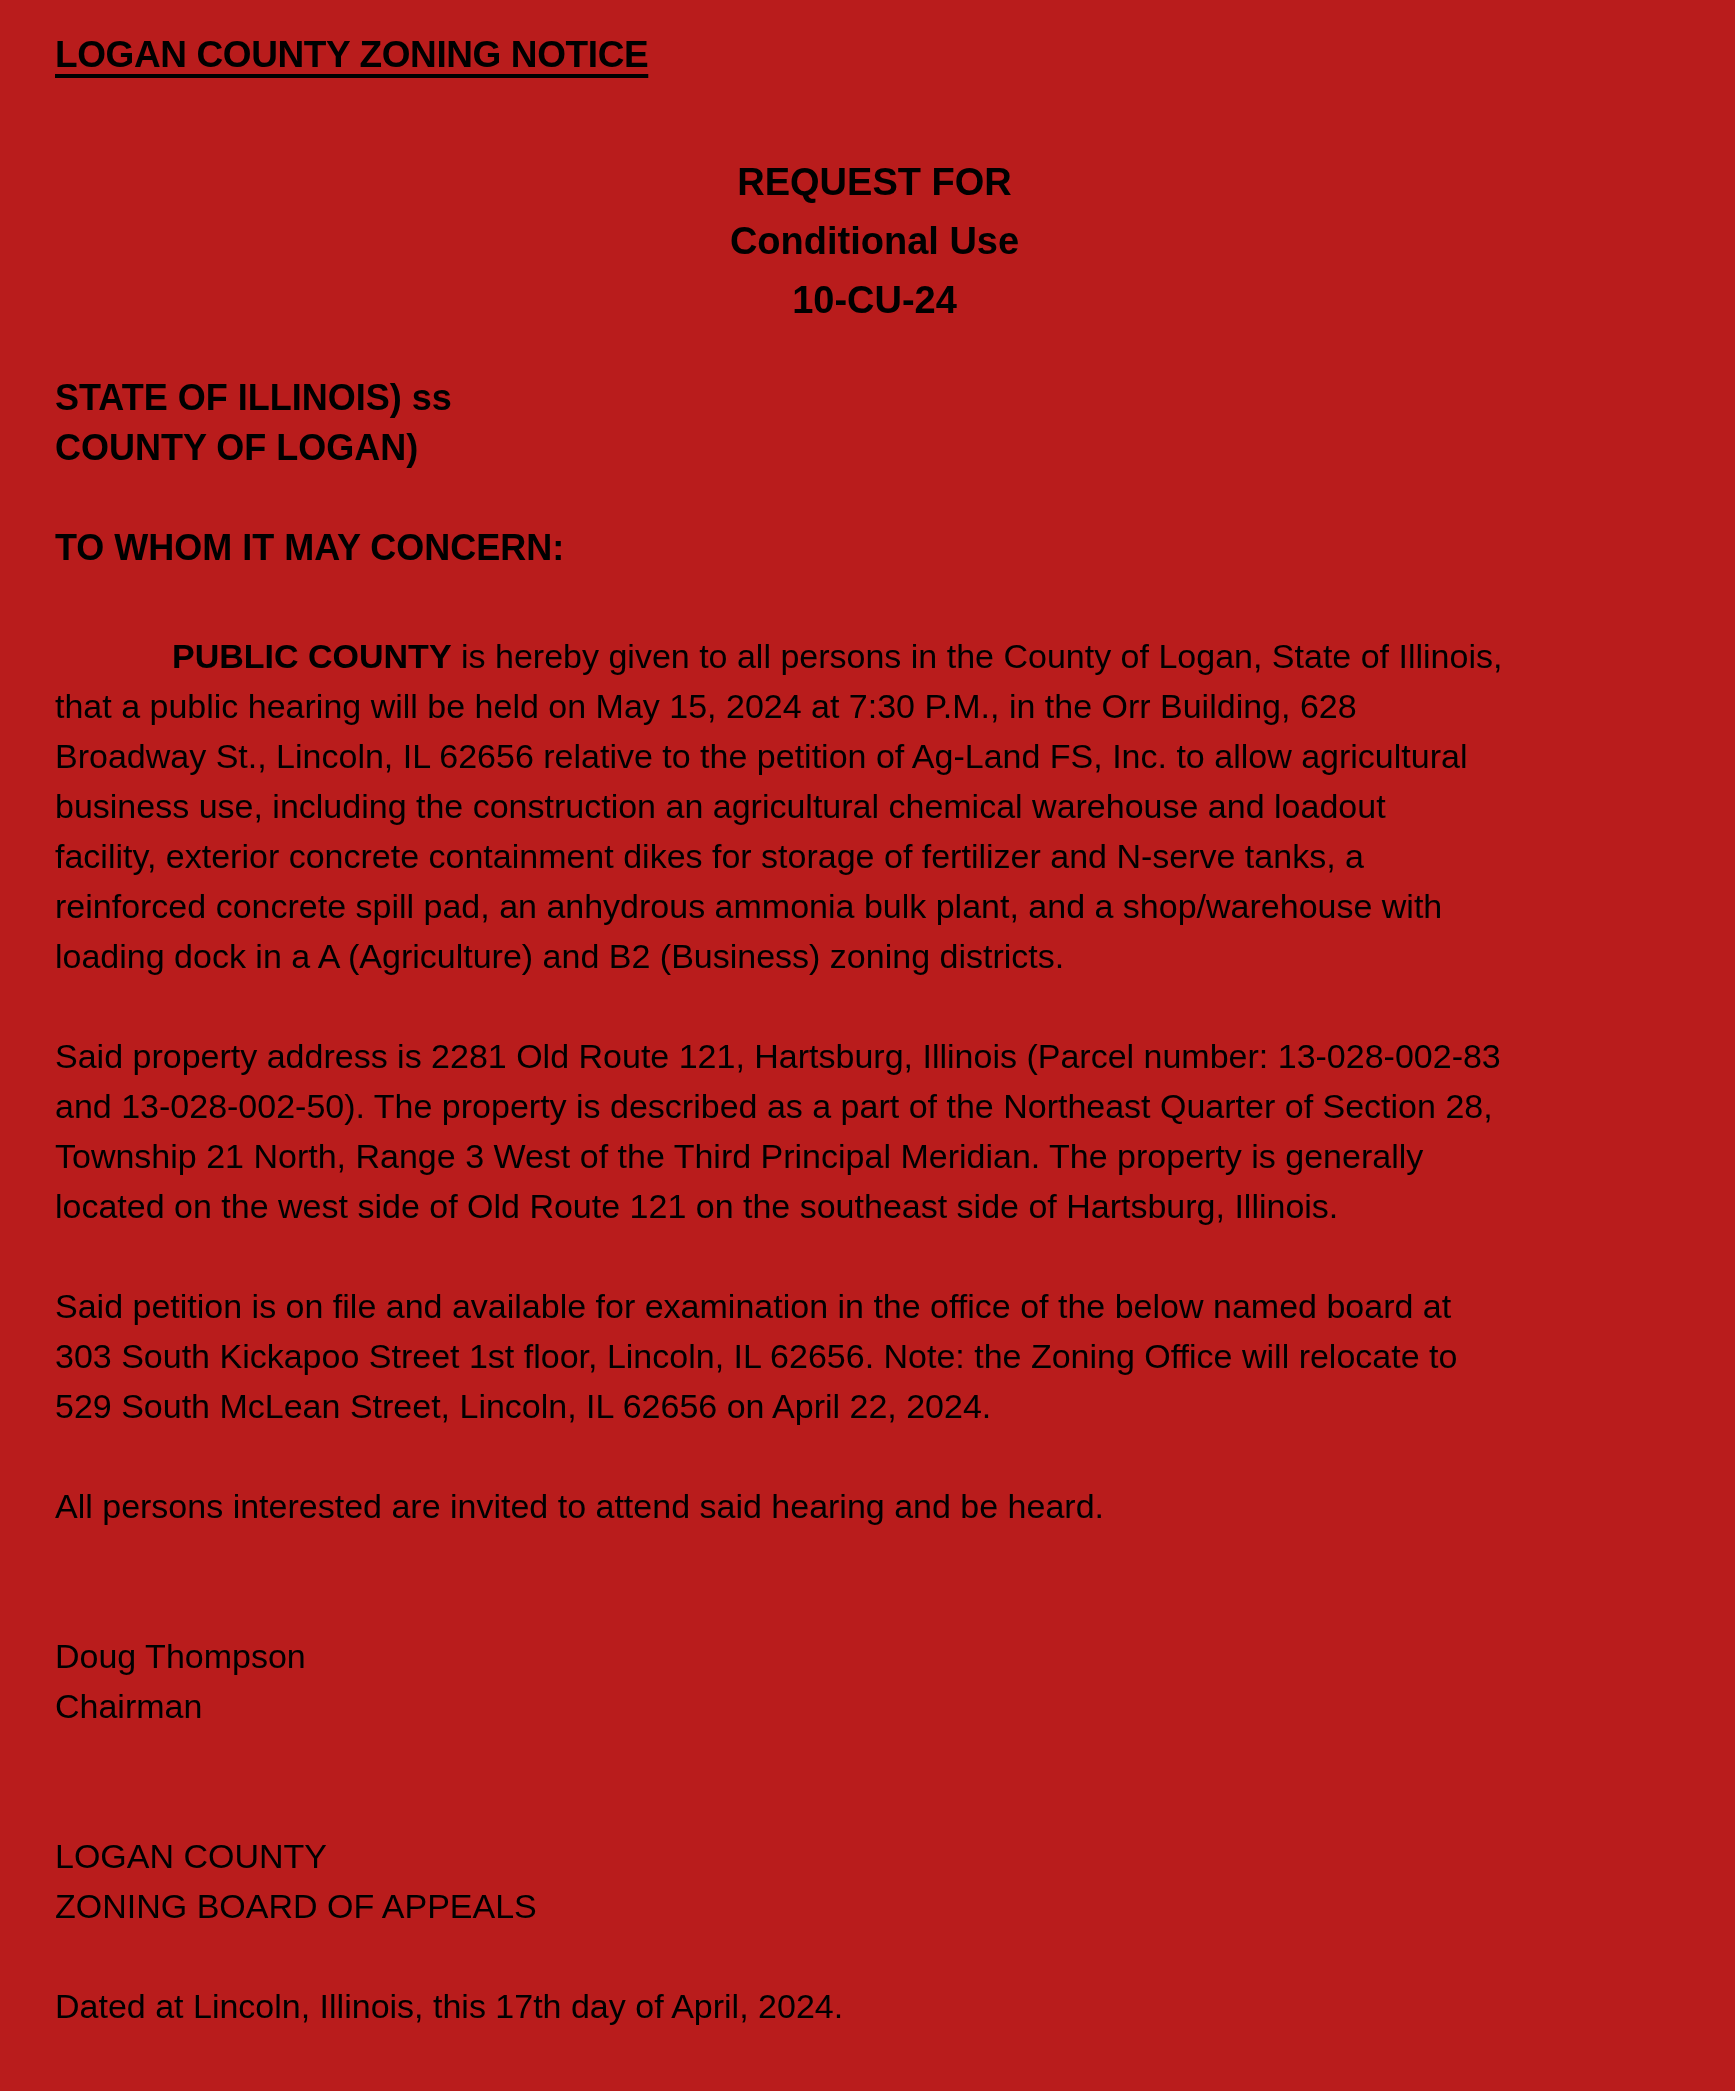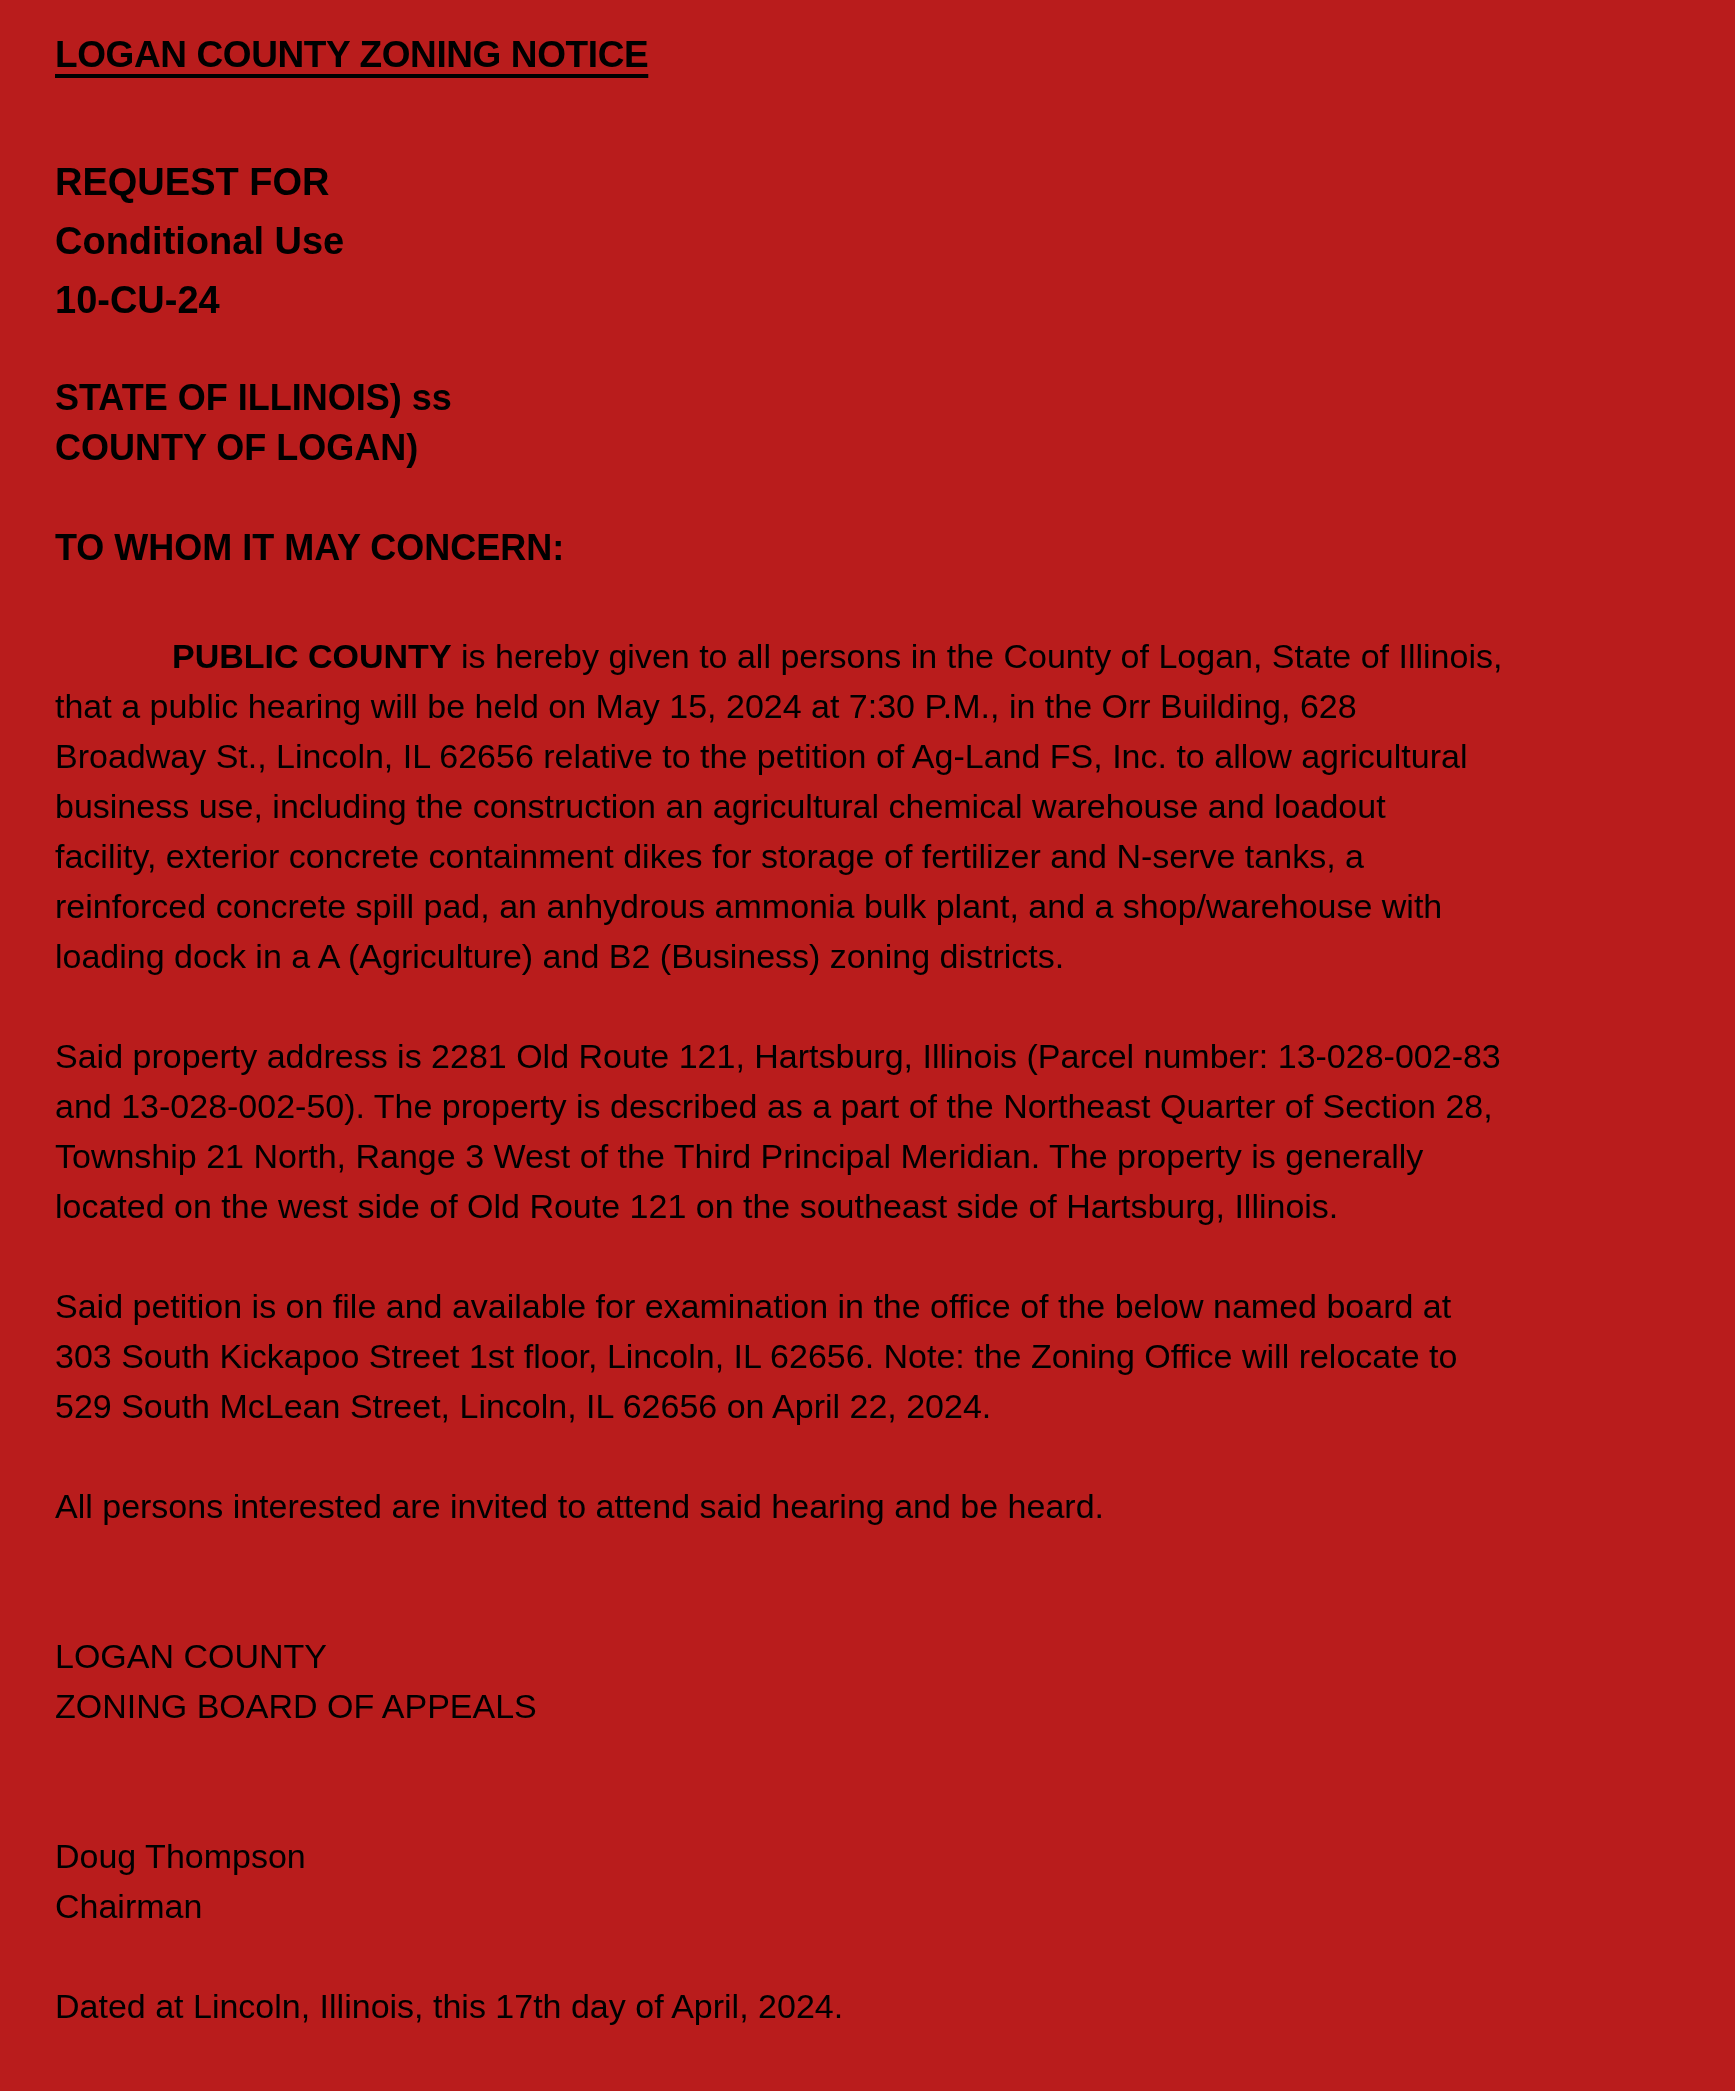--- a/index.html
+++ b/index.html
@@ -24,21 +24,21 @@
     text-decoration: underline;
     text-decoration-thickness: 4.2px;
     text-underline-offset: 6.7px;
     display: inline-block;
   }
   .case-header {
     margin-top: 73px;
     font-size: 38px;
     font-weight: bold;
     line-height: 59px;
-    text-align: left;
+    text-align: center;
   }
   .jurisdiction {
     margin-top: 43px;
     font-size: 36px;
     font-weight: bold;
     line-height: 50px;
   }
   .salutation {
     margin-top: 50px;
     font-size: 36px;
@@ -87,24 +87,24 @@
 and 13-028-002-50). The property is described as a part of the Northeast Quarter of Section 28,
 Township 21 North, Range 3 West of the Third Principal Meridian. The property is generally
 located on the west side of Old Route 121 on the southeast side of Hartsburg, Illinois.</p>
 
   <p class="para p3 ml">Said petition is on file and available for examination in the office of the below named board at
 303 South Kickapoo Street 1st floor, Lincoln, IL 62656. Note: the Zoning Office will relocate to
 529 South McLean Street, Lincoln, IL 62656 on April 22, 2024.</p>
 
   <p class="para p4">All persons interested are invited to attend said hearing and be heard.</p>
 
-  <div class="para board ml">LOGAN COUNTY
-ZONING BOARD OF APPEALS</div>
-
   <div class="para sig">
     <div>Doug Thompson</div>
     <div>Chairman</div>
   </div>
+
+  <div class="para board ml">LOGAN COUNTY
+ZONING BOARD OF APPEALS</div>
 
   <div class="para dated">Dated at Lincoln, Illinois, this 17th day of April, 2024.</div>
 
 </div>
 
 
 </body></html>

